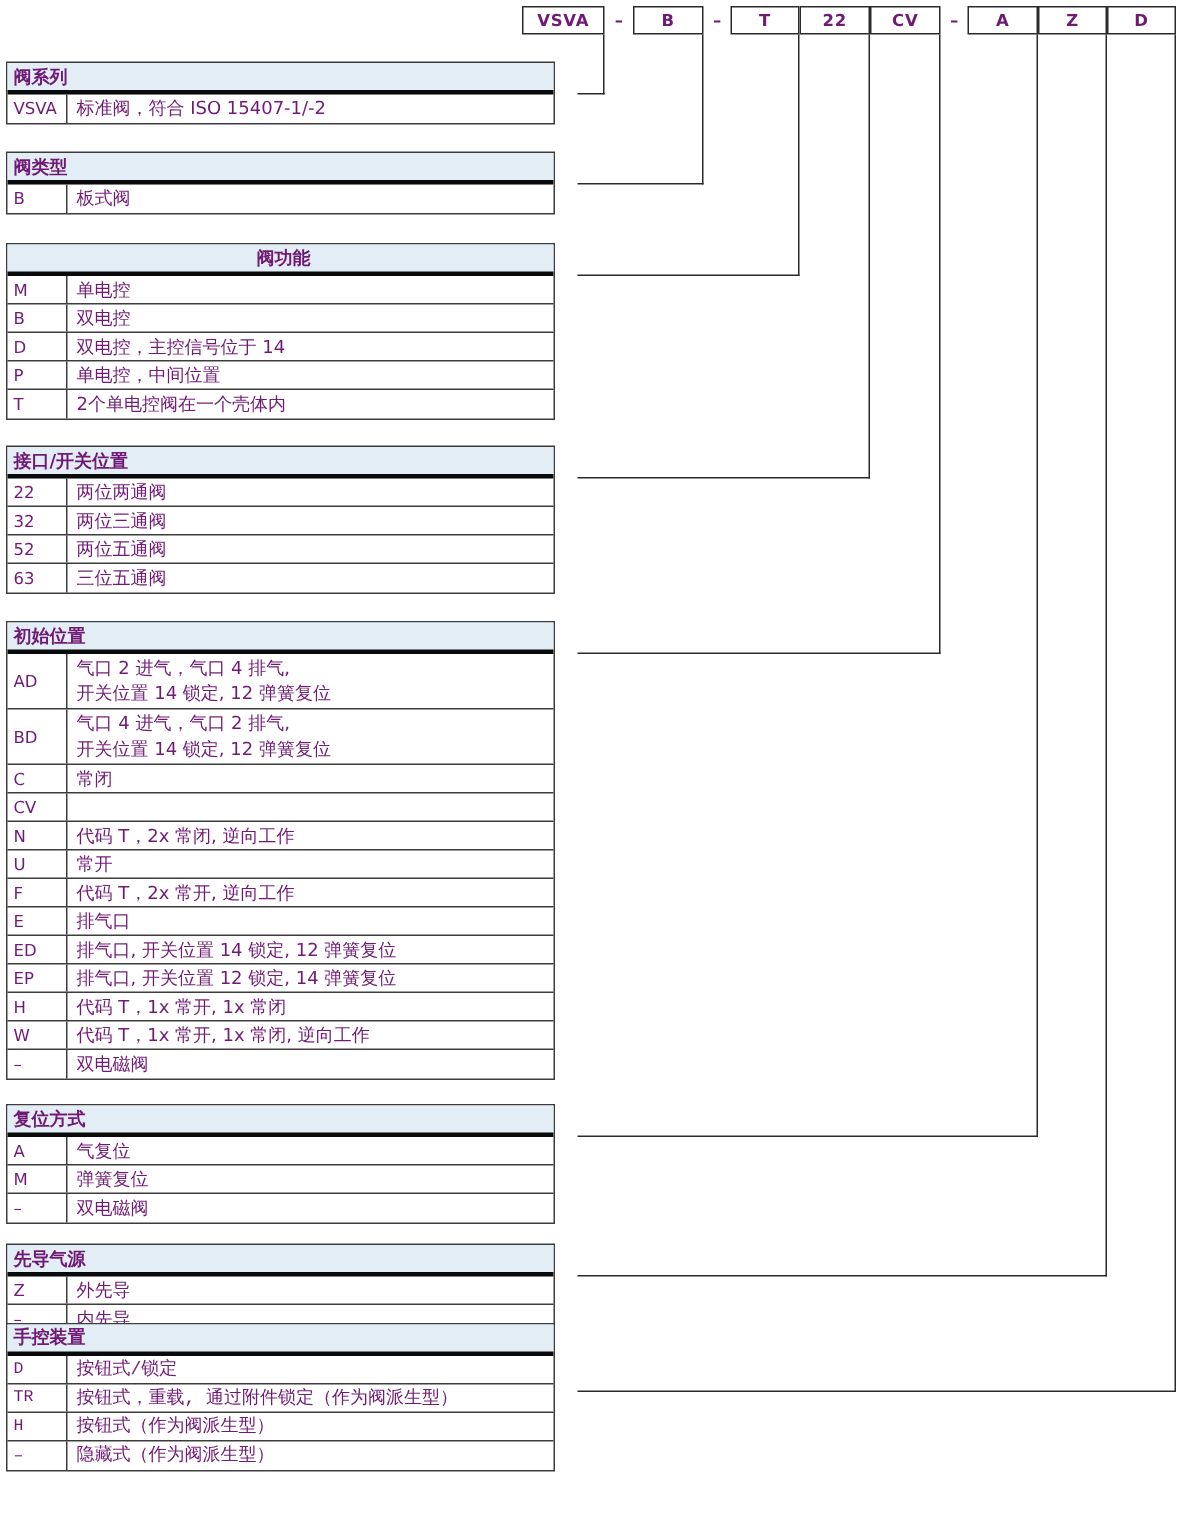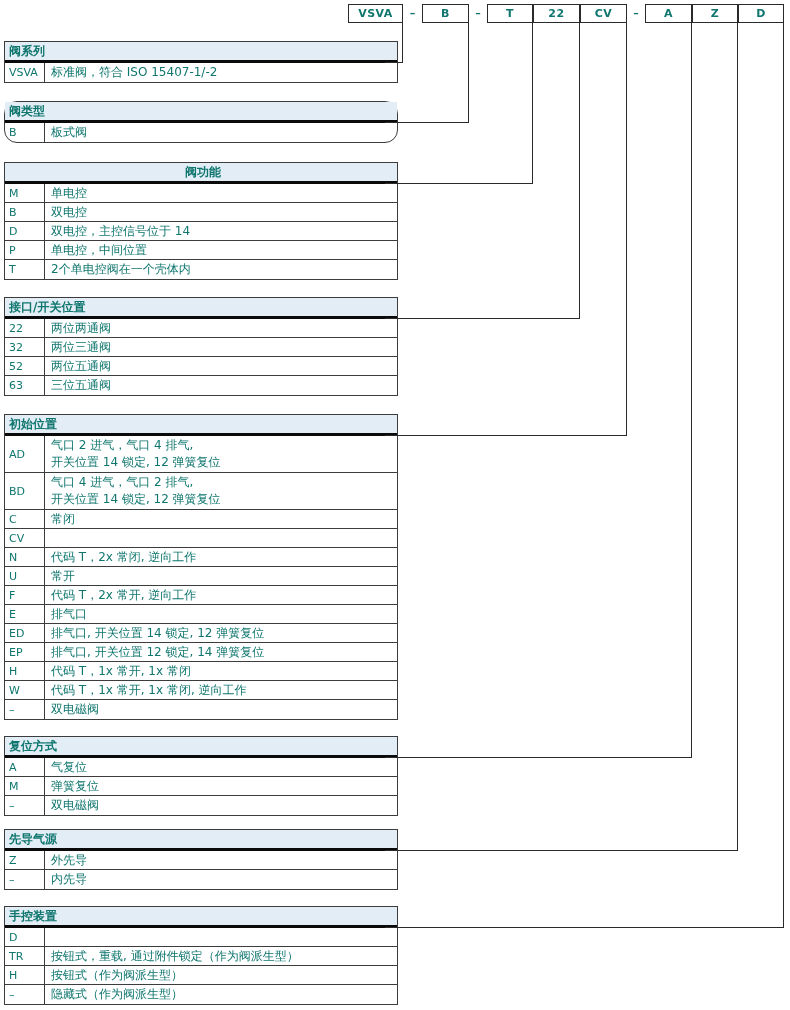--- a/index.html
+++ b/index.html
@@ -1,35 +1,35 @@
 <!DOCTYPE html>
 <html><head>
 <meta charset="utf-8">
 <style>
   html,body { margin:0; padding:0; background:#ffffff; }
   .page {
     position:relative; width:790px; height:1010px; overflow:hidden;
-    background:#ffffff; color:#0f766e;
+    background:#ffffff; color:#701a75;
     font-family:"DejaVu Sans","Liberation Sans",sans-serif;
   }
   
   .codebox {
     position:absolute; top:4px; height:19px; box-sizing:border-box;
     border:1.5px solid #2a2a2a; background:#fff;
     display:flex; align-items:center; justify-content:center;
     font-size:11px; font-weight:700; letter-spacing:0.5px;
   }
   .codesep {
     position:absolute; top:4px; height:19px;
     display:flex; align-items:center; justify-content:center;
     font-size:11px; font-weight:700;
   }
   
   .section {
-    position:absolute; left:4px; width:394px; box-sizing:border-box;
+    position:absolute; left:4px; width:366px; box-sizing:border-box;
     border:1px solid #3c3c3c; background:#fff;
   }
   .sec-header {
     height:18px; line-height:18px; box-sizing:content-box;
     border-bottom:3px solid #0a0a0a;
     font-size:12px; font-weight:700; padding-left:4px;
   }
   .row { display:flex; box-sizing:border-box; border-bottom:1px solid #3c3c3c; }
   .row:last-child { border-bottom:none; }
   .row.single { height:19px; }
@@ -65,21 +65,21 @@
       <div class="codebox" style="left: 738px; width: 46px;">D</div>
     </div>
   <div id="sections">
       <div class="section" style="top: 41px;">
         <div class="sec-header" style="background: rgb(226, 237, 246);">阀系列</div>
         <div class="row single">
           <div class="cell-code">VSVA</div>
           <div class="cell-desc">标准阀，符合 ISO 15407-1/-2</div>
         </div>
       </div>
-      <div class="section" style="top: 101px; border-radius: 13px;">
+      <div class="section" style="top: 101px;">
         <div class="sec-header" style="background: rgb(226, 237, 246);">阀类型</div>
         <div class="row single">
           <div class="cell-code">B</div>
           <div class="cell-desc">板式阀</div>
         </div>
       </div>
       <div class="section" style="top: 162px; text-align: center;">
         <div class="sec-header" style="background: rgb(226, 237, 246);">阀功能</div>
         <div class="row single">
           <div class="cell-code">M</div>
@@ -196,24 +196,25 @@
         <div class="sec-header" style="background: rgb(226, 237, 246);">先导气源</div>
         <div class="row single">
           <div class="cell-code">Z</div>
           <div class="cell-desc">外先导</div>
         </div>
         <div class="row single">
           <div class="cell-code">–</div>
           <div class="cell-desc">内先导</div>
         </div>
       </div>
-      <div class="section" style="top: 906px;">
+      <div class="section" style="top: 882px; font-family: Liberation Mono, monospace;">
         <div class="sec-header" style="background: rgb(226, 237, 246);">手控装置</div>
         <div class="row single">
           <div class="cell-code">D</div>
+          <div class="cell-desc">按钮式/锁定</div>
         </div>
         <div class="row single">
           <div class="cell-code">TR</div>
           <div class="cell-desc">按钮式，重载, 通过附件锁定（作为阀派生型）</div>
         </div>
         <div class="row single">
           <div class="cell-code">H</div>
           <div class="cell-desc">按钮式（作为阀派生型）</div>
         </div>
         <div class="row single">

